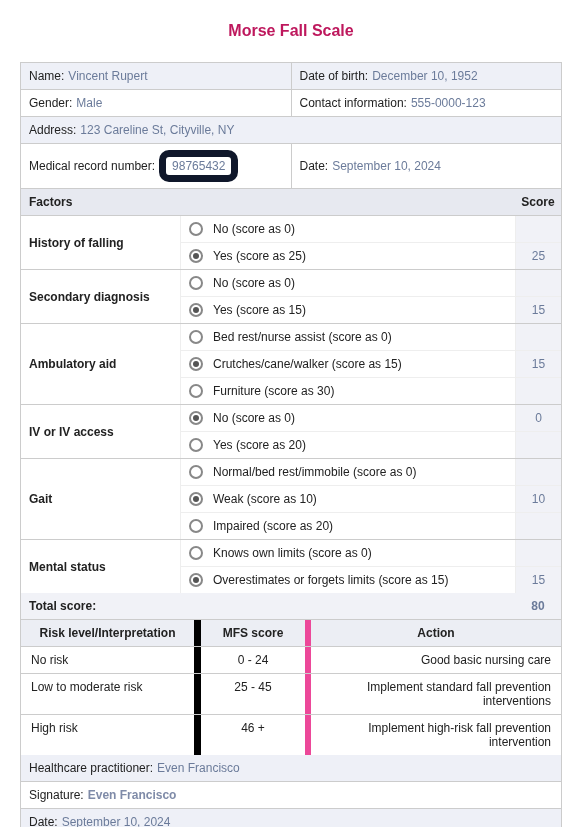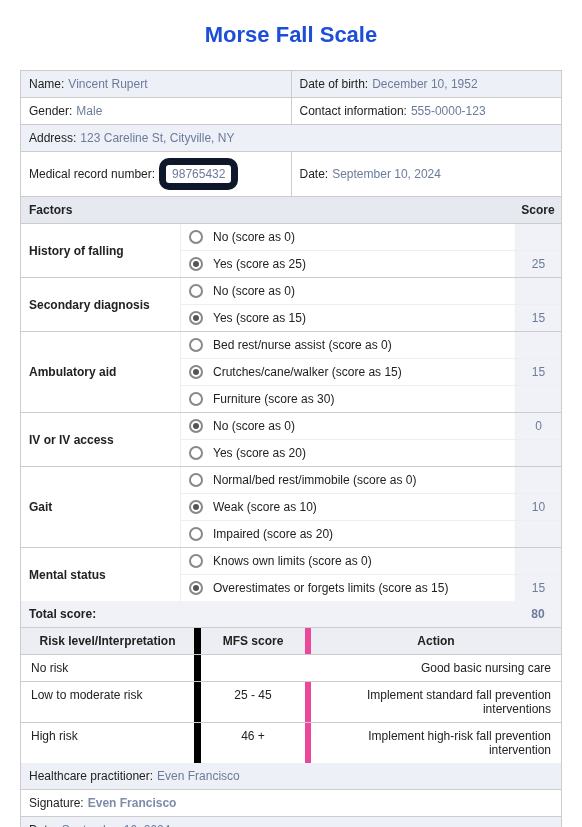--- a/index.html
+++ b/index.html
@@ -7,24 +7,24 @@
     font-family: Arial, Helvetica, sans-serif;
     background: #fff;
     width: 582px;
     margin: 0 auto;
     padding: 18px 20px 20px 20px;
     color: #222;
     font-size: 12px;
   }
   h1 {
     text-align: center;
-    font-size: 22px;
+    font-size: 16px;
     font-weight: bold;
     margin: 4px 0 22px 0;
-    color: #1d4ed8;
+    color: #be185d;
   }
   .outer {
     border: 1px solid #ccc;
   }
   .row {
     display: flex;
     border-bottom: 1px solid #ccc;
   }
   .row:last-child { border-bottom: none; }
   .cell {
@@ -290,20 +290,21 @@
 
   <div class="risk-table">
     <div class="row hdr">
       <div class="c1">Risk level/Interpretation</div>
       <div class="c2">MFS score</div>
       <div class="c3" style="text-align:center">Action</div>
     </div>
     <div id="risk-host">
         <div class="row">
           <div class="c1">No risk</div>
+          <div class="c2">0 - 24</div>
           <div class="c3">Good basic nursing care</div>
         </div>
         <div class="row">
           <div class="c1">Low to moderate risk</div>
           <div class="c2">25 - 45</div>
           <div class="c3">Implement standard fall prevention interventions</div>
         </div>
         <div class="row">
           <div class="c1">High risk</div>
           <div class="c2">46 +</div>

